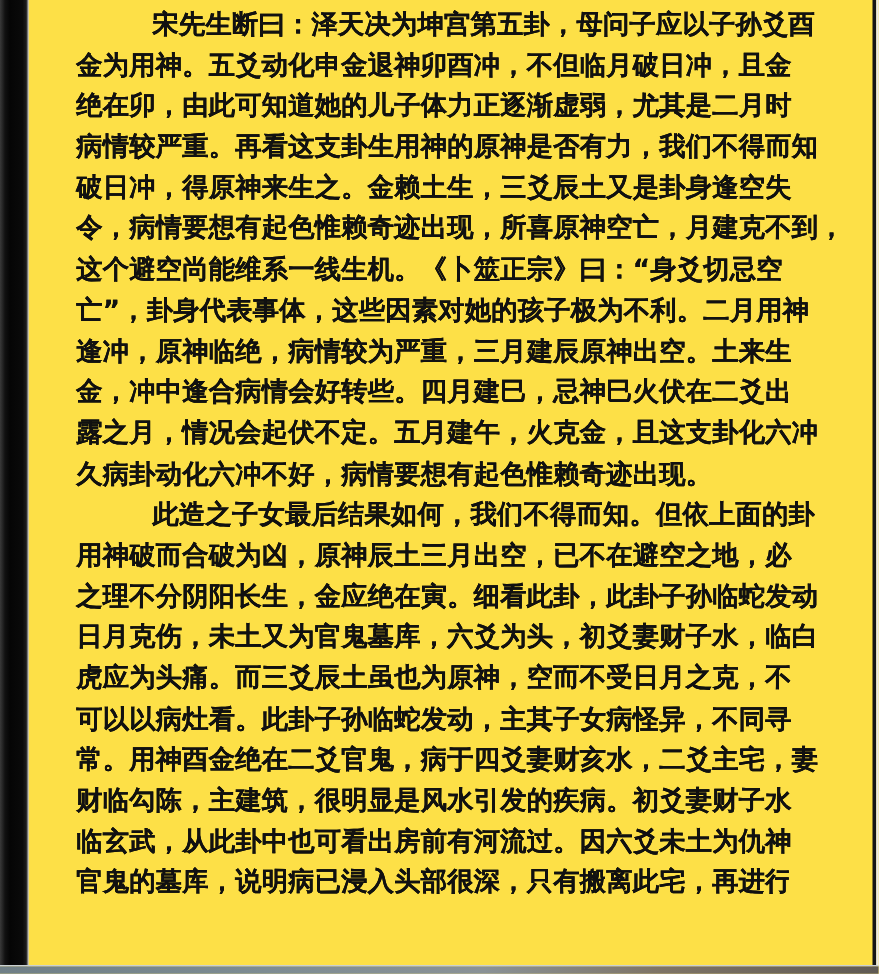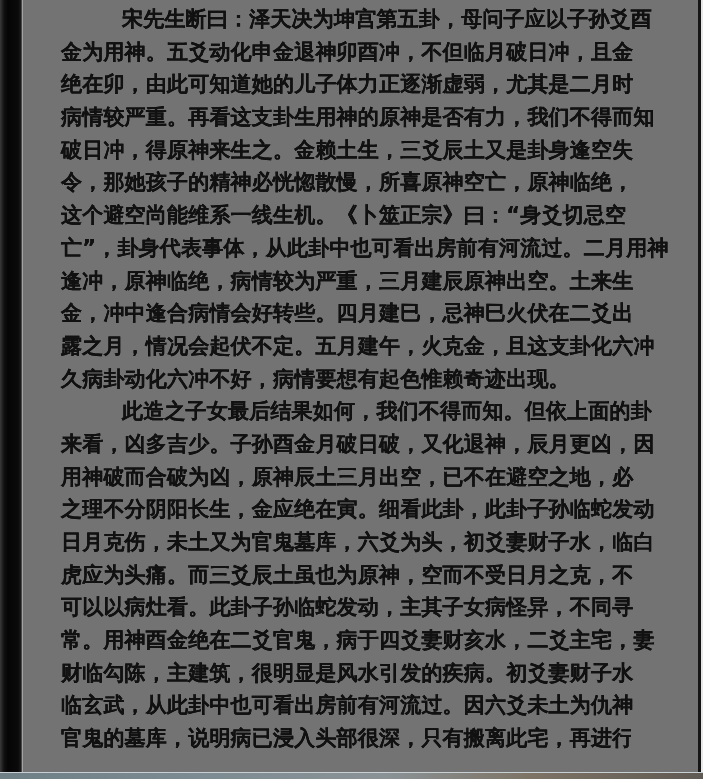--- a/index.html
+++ b/index.html
@@ -3,21 +3,21 @@
   <meta charset="utf-8">
   <style>
     html, body { margin: 0; padding: 0; }
     body {
       width: 703px; height: 779px; overflow: hidden; position: relative;
       background: #ffffff;
       font-family: "DejaVu Serif", "Liberation Serif", serif;
     }
     .scan-page {
       position: absolute; left: 0; top: 0; width: 703px; height: 779px;
-      background: #737373;
+      background: #fde047;
     }
     .left-edge {
       position: absolute; left: 0; top: 0; width: 23px; height: 773px;
       background: linear-gradient(90deg, #3a3a3a 0px, #111 4px, #050505 8px, #0a0a0a 18px, #1b1b1b 21px, #cfcfcf 23px);
     }
     .right-edge {
       position: absolute; left: 698px; top: 0; width: 3px; height: 773px;
       background: #151515;
     }
     .right-margin {
@@ -51,32 +51,31 @@
   <div class="left-edge"></div>
 
   <div class="text-block">
 
     <div>
       <div class="line indent">宋先生断曰：泽天决为坤宫第五卦，母问子应以子孙爻酉</div>
       <div class="line">金为用神。五爻动化申金退神卯酉冲，不但临月破日冲，且金</div>
       <div class="line">绝在卯，由此可知道她的儿子体力正逐渐虚弱，尤其是二月时</div>
       <div class="line">病情较严重。再看这支卦生用神的原神是否有力，我们不得而知</div>
       <div class="line">破日冲，得原神来生之。金赖土生，三爻辰土又是卦身逢空失</div>
-      <div class="line">令，那她孩子的精神必恍惚散慢，所喜原神空亡，原神临绝，</div>
+      <div class="line">令，病情要想有起色惟赖奇迹出现，所喜原神空亡，月建克不到，</div>
       <div class="line">这个避空尚能维系一线生机。《卜筮正宗》曰：“身爻切忌空</div>
-      <div class="line">亡”，卦身代表事体，从此卦中也可看出房前有河流过。二月用神</div>
+      <div class="line">亡”，卦身代表事体，这些因素对她的孩子极为不利。二月用神</div>
       <div class="line">逢冲，原神临绝，病情较为严重，三月建辰原神出空。土来生</div>
       <div class="line">金，冲中逢合病情会好转些。四月建巳，忌神巳火伏在二爻出</div>
       <div class="line">露之月，情况会起伏不定。五月建午，火克金，且这支卦化六冲</div>
       <div class="line">久病卦动化六冲不好，病情要想有起色惟赖奇迹出现。</div>
     </div>
 
     <div>
       <div class="line indent">此造之子女最后结果如何，我们不得而知。但依上面的卦</div>
-      <div class="line">来看，凶多吉少。子孙酉金月破日破，又化退神，辰月更凶，因</div>
       <div class="line">用神破而合破为凶，原神辰土三月出空，已不在避空之地，必</div>
       <div class="line">之理不分阴阳长生，金应绝在寅。细看此卦，此卦子孙临蛇发动</div>
       <div class="line">日月克伤，未土又为官鬼墓库，六爻为头，初爻妻财子水，临白</div>
       <div class="line">虎应为头痛。而三爻辰土虽也为原神，空而不受日月之克，不</div>
       <div class="line">可以以病灶看。此卦子孙临蛇发动，主其子女病怪异，不同寻</div>
       <div class="line">常。用神酉金绝在二爻官鬼，病于四爻妻财亥水，二爻主宅，妻</div>
       <div class="line">财临勾陈，主建筑，很明显是风水引发的疾病。初爻妻财子水</div>
       <div class="line">临玄武，从此卦中也可看出房前有河流过。因六爻未土为仇神</div>
       <div class="line last-partial">官鬼的墓库，说明病已浸入头部很深，只有搬离此宅，再进行</div>
     </div>

